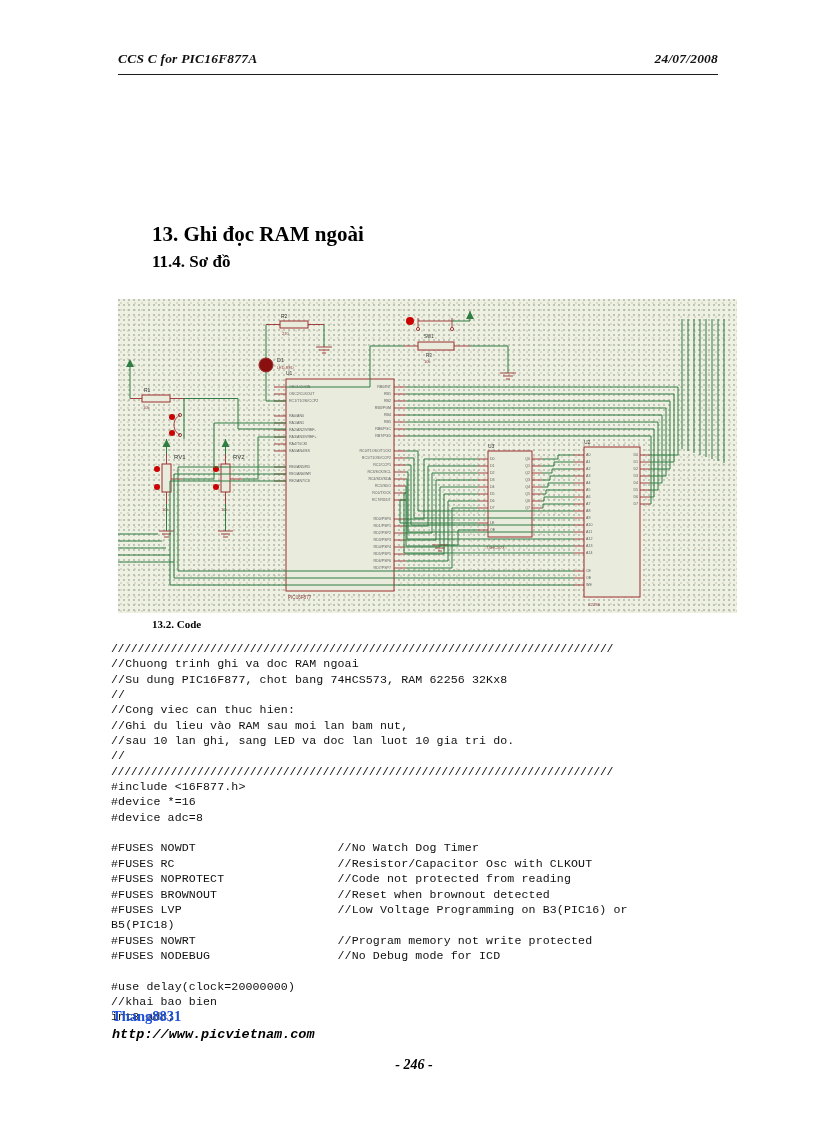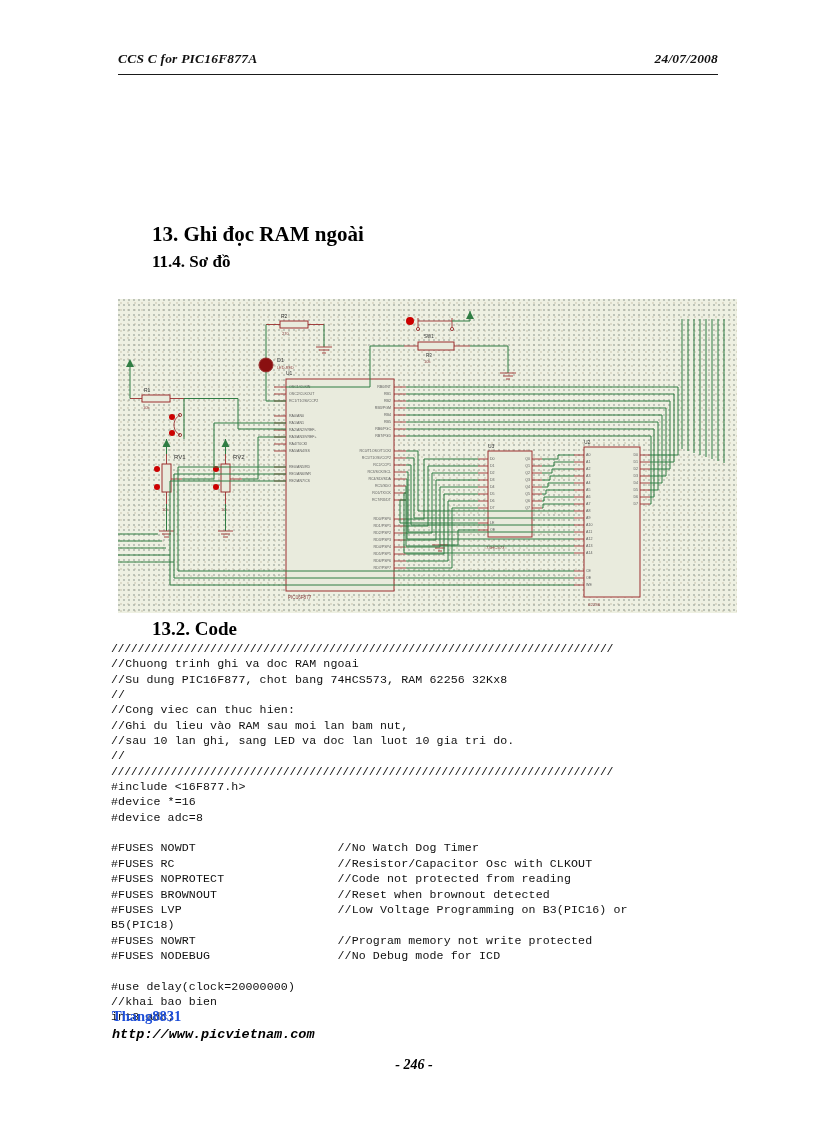--- a/index.html
+++ b/index.html
@@ -43,21 +43,21 @@
     position: absolute;
     left: 112px;
     font-family: "Liberation Serif", serif;
     font-weight: bold;
     color: #000;
     white-space: nowrap;
     margin-left: 40px;
   }
   #title-main { top: 222px; font-size: 21px; }
   #title-sub1 { top: 252px; font-size: 17px; }
-  #title-sub2 { top: 618px; font-size: 19px; }
+  #title-sub2 { top: 618px; font-size: 11px; }
 
   
   #schematic {
     position: absolute;
     left: 118px;
     top: 299px;
     width: 619px;
     height: 314px;
     background-color: #eef0e2;
     background-image:

